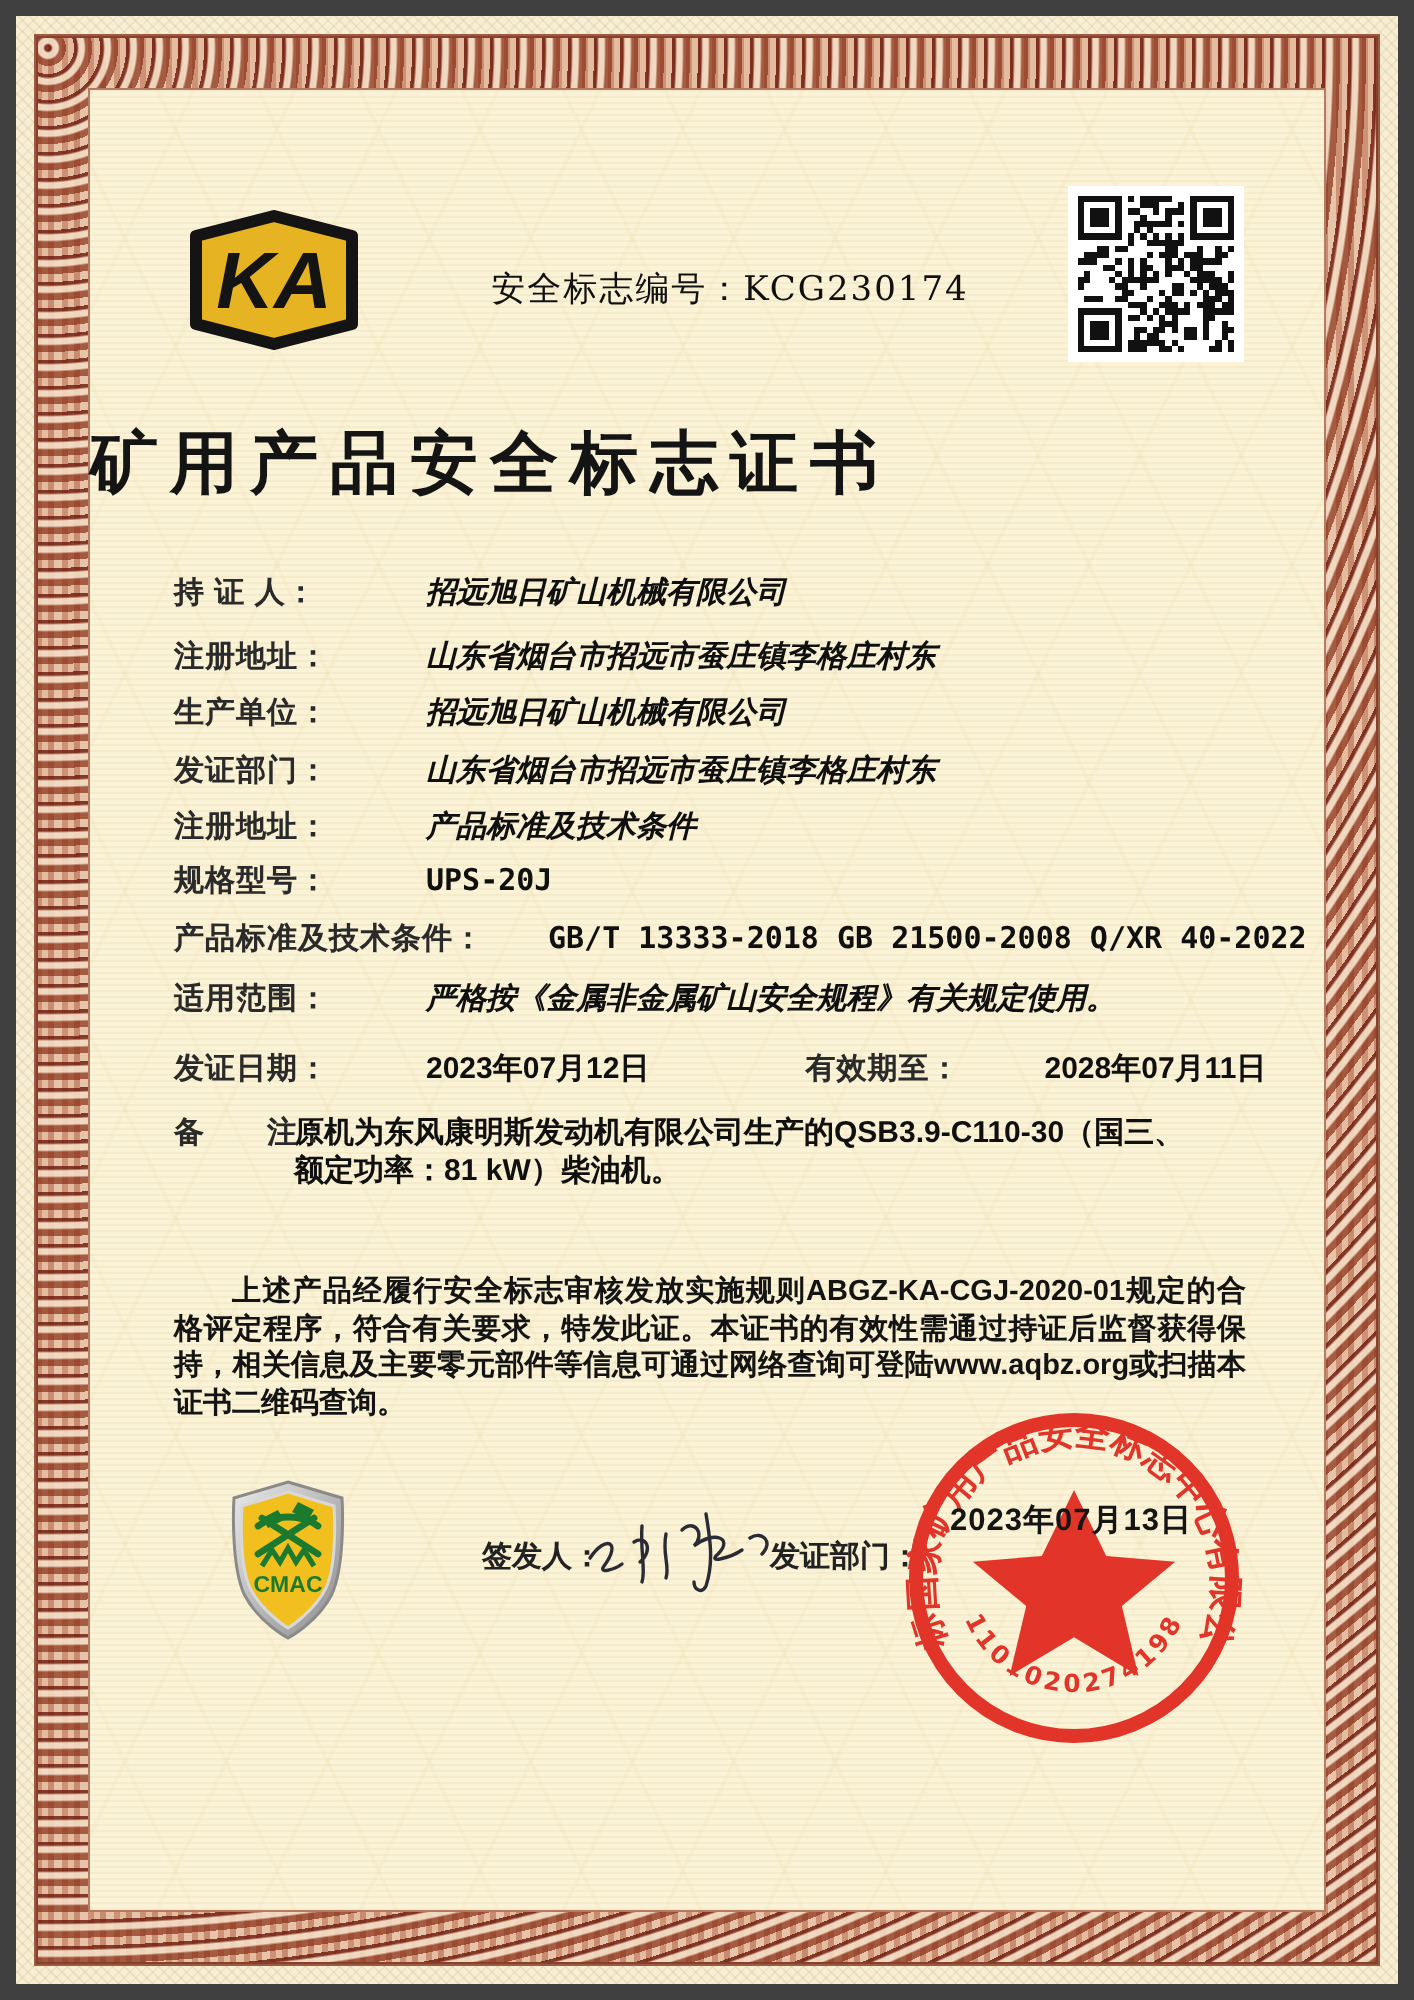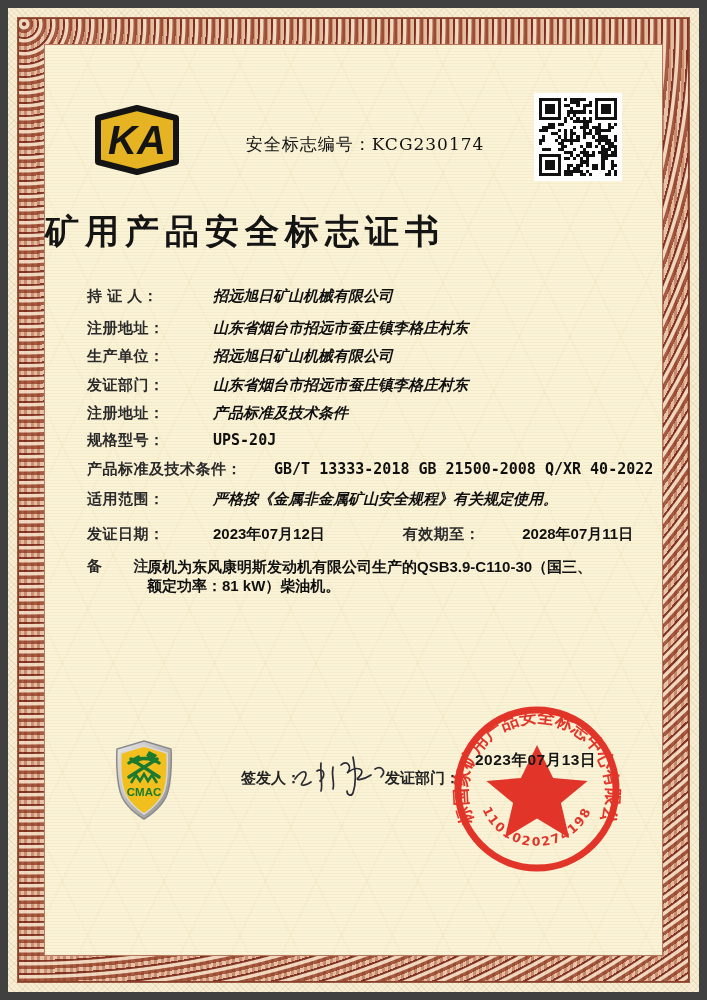--- a/index.html
+++ b/index.html
@@ -338,20 +338,21 @@
 
     <div class="abs row dates">
       <span class="lbl lblw">发证日期：</span><span class="gap"></span><span class="val v1">2023年07月12日</span><span class="sp"></span><span class="lbl">有效期至：</span><span class="gap"></span><span class="val v1">2028年07月11日</span>
     </div>
 
     <div class="abs row remark">
       <span class="lbl">备　　注：</span>
       <span class="val">原机为东风康明斯发动机有限公司生产的QSB3.9-C110-30（国三、额定功率：81 kW）柴油机。</span>
     </div>
 
+    <div class="abs statement">上述产品经履行安全标志审核发放实施规则ABGZ-KA-CGJ-2020-01规定的合格评定程序，符合有关要求，特发此证。本证书的有效性需通过持证后监督获得保持，相关信息及主要零元部件等信息可通过网络查询可登陆www.aqbz.org或扫描本证书二维码查询。</div>
 
     <div class="abs cmac">
       <svg viewBox="0 0 66 82" width="66" height="82">
         <defs>
           <linearGradient id="sil" x1="0" y1="0" x2="1" y2="1">
             <stop offset="0" stop-color="#e9e9e9"></stop>
               <stop offset="0.5" stop-color="#b9b9b9"></stop>
               <stop offset="1" stop-color="#8f8f8f"></stop>
           </linearGradient>
         </defs>

